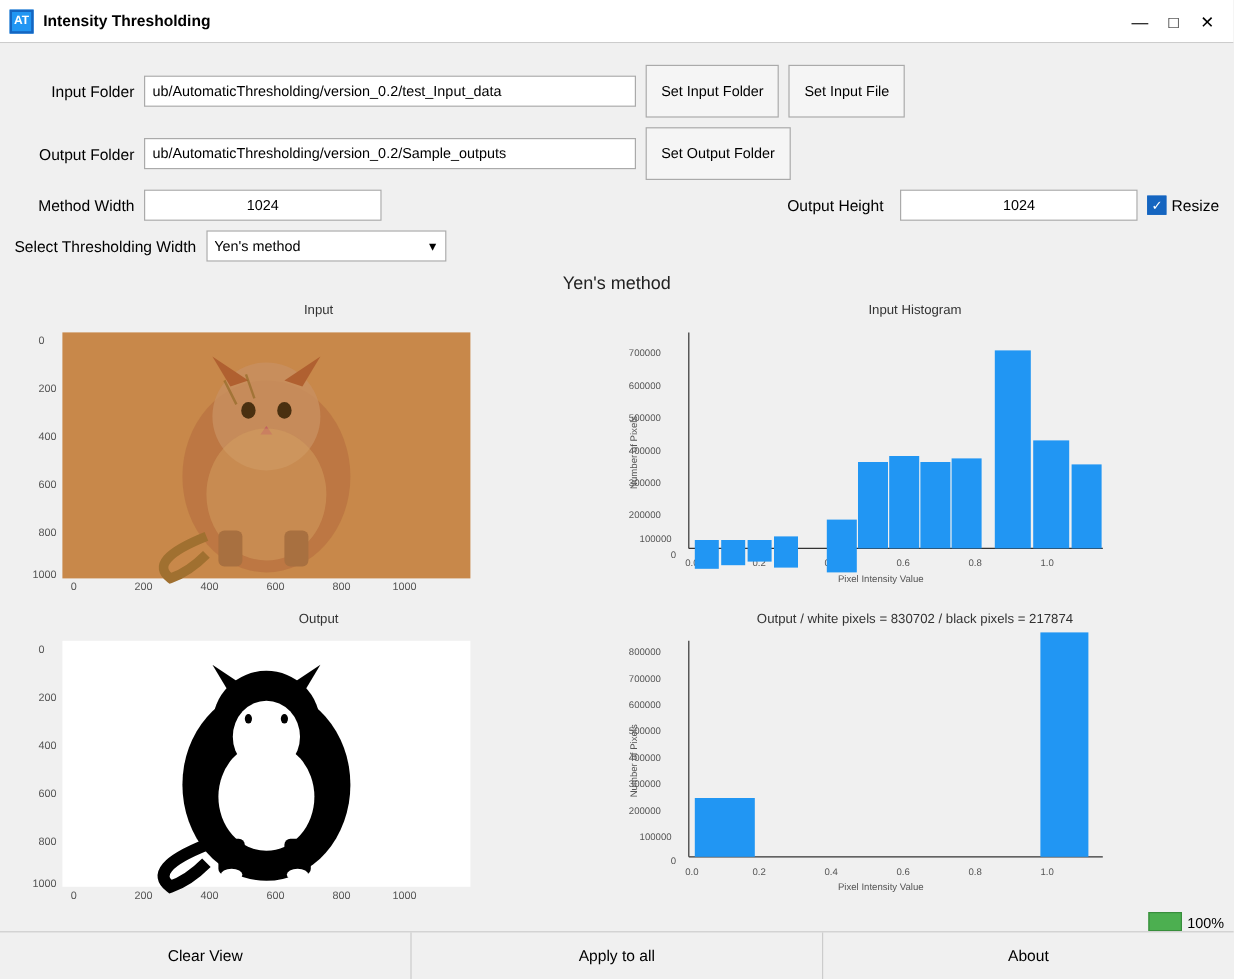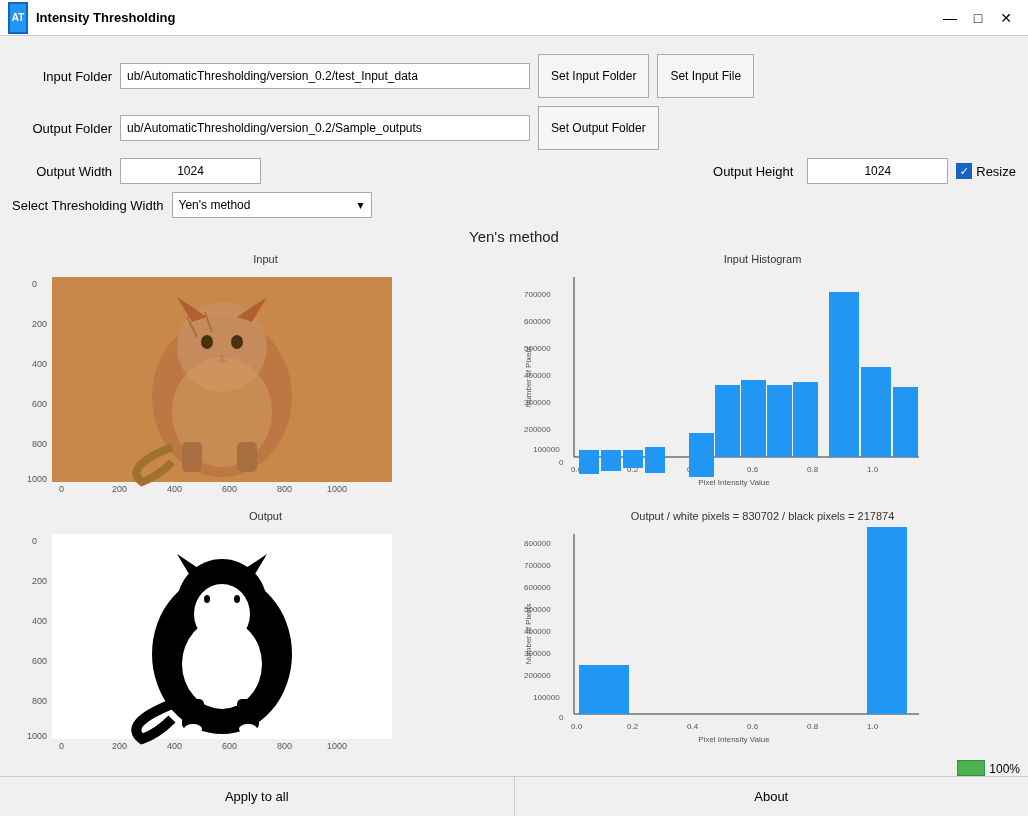--- a/index.html
+++ b/index.html
@@ -8,21 +8,21 @@
     .title-bar {
       background: #ffffff;
       border-bottom: 1px solid #ccc;
       height: 36px;
       display: flex;
       align-items: center;
       padding: 0 8px;
       user-select: none;
     }
     .title-bar-icon {
-      width: 20px; height: 32px;
+      width: 20px; height: 20px;
       background: #2196F3;
       border: 2px solid #1565C0;
       margin-right: 8px;
       display: flex; align-items: center; justify-content: center;
       color: white; font-size: 10px; font-weight: bold;
     }
     .title-bar-text { flex: 1; font-size: 13px; font-weight: 600; }
     .title-btn {
       width: 28px; height: 28px;
       border: none; background: transparent;
@@ -48,21 +48,21 @@
       font-size: 13px;
     }
     .form-input {
       height: 26px;
       border: 1px solid #aaa;
       background: white;
       padding: 2px 6px;
       font-size: 12px;
     }
     .path-input { width: 410px; }
-    .number-input { width: 141px; text-align: center; }
+    .number-input { width: 198px; text-align: center; }
     .btn {
       height: 44px;
       border: 1px solid #aaa;
       background: #f5f5f5;
       padding: 2px 12px;
       font-size: 12px;
       cursor: pointer;
       white-space: nowrap;
     }
     .checkbox-label {
@@ -184,21 +184,21 @@
     <button class="btn">Set Input File</button>
   </div>
 
   <div class="form-row">
     <span class="form-label">Output Folder</span>
     <input class="form-input path-input" type="text" readonly="" value="ub/AutomaticThresholding/version_0.2/Sample_outputs" style="">
     <button class="btn">Set Output Folder</button>
   </div>
 
   <div class="form-row">
-    <span class="form-label">Output Width</span>
+    <span class="form-label">Method Width</span>
     <input class="form-input number-input" type="text" value="1024" style="">
     <span style="flex:1;"></span>
     <span class="form-label" style="min-width:auto;margin-right:6px;">Output Height</span>
     <input class="form-input number-input" type="text" value="1024" style="">
     <label class="checkbox-label">
       <div class="checkbox-blue">✓</div>
       <span>Resize</span>
     </label>
   </div>
 
@@ -397,15 +397,16 @@
   </div>
 
 </div>
 
 <div class="status-bar">
   <div class="progress-green"></div>
   <span class="progress-text">100%</span>
 </div>
 
 <div class="bottom-bar">
+  <button class="bottom-btn">Clear View</button>
   <button class="bottom-btn">Apply to all</button>
   <button class="bottom-btn">About</button>
 </div>
 
 </body></html>

